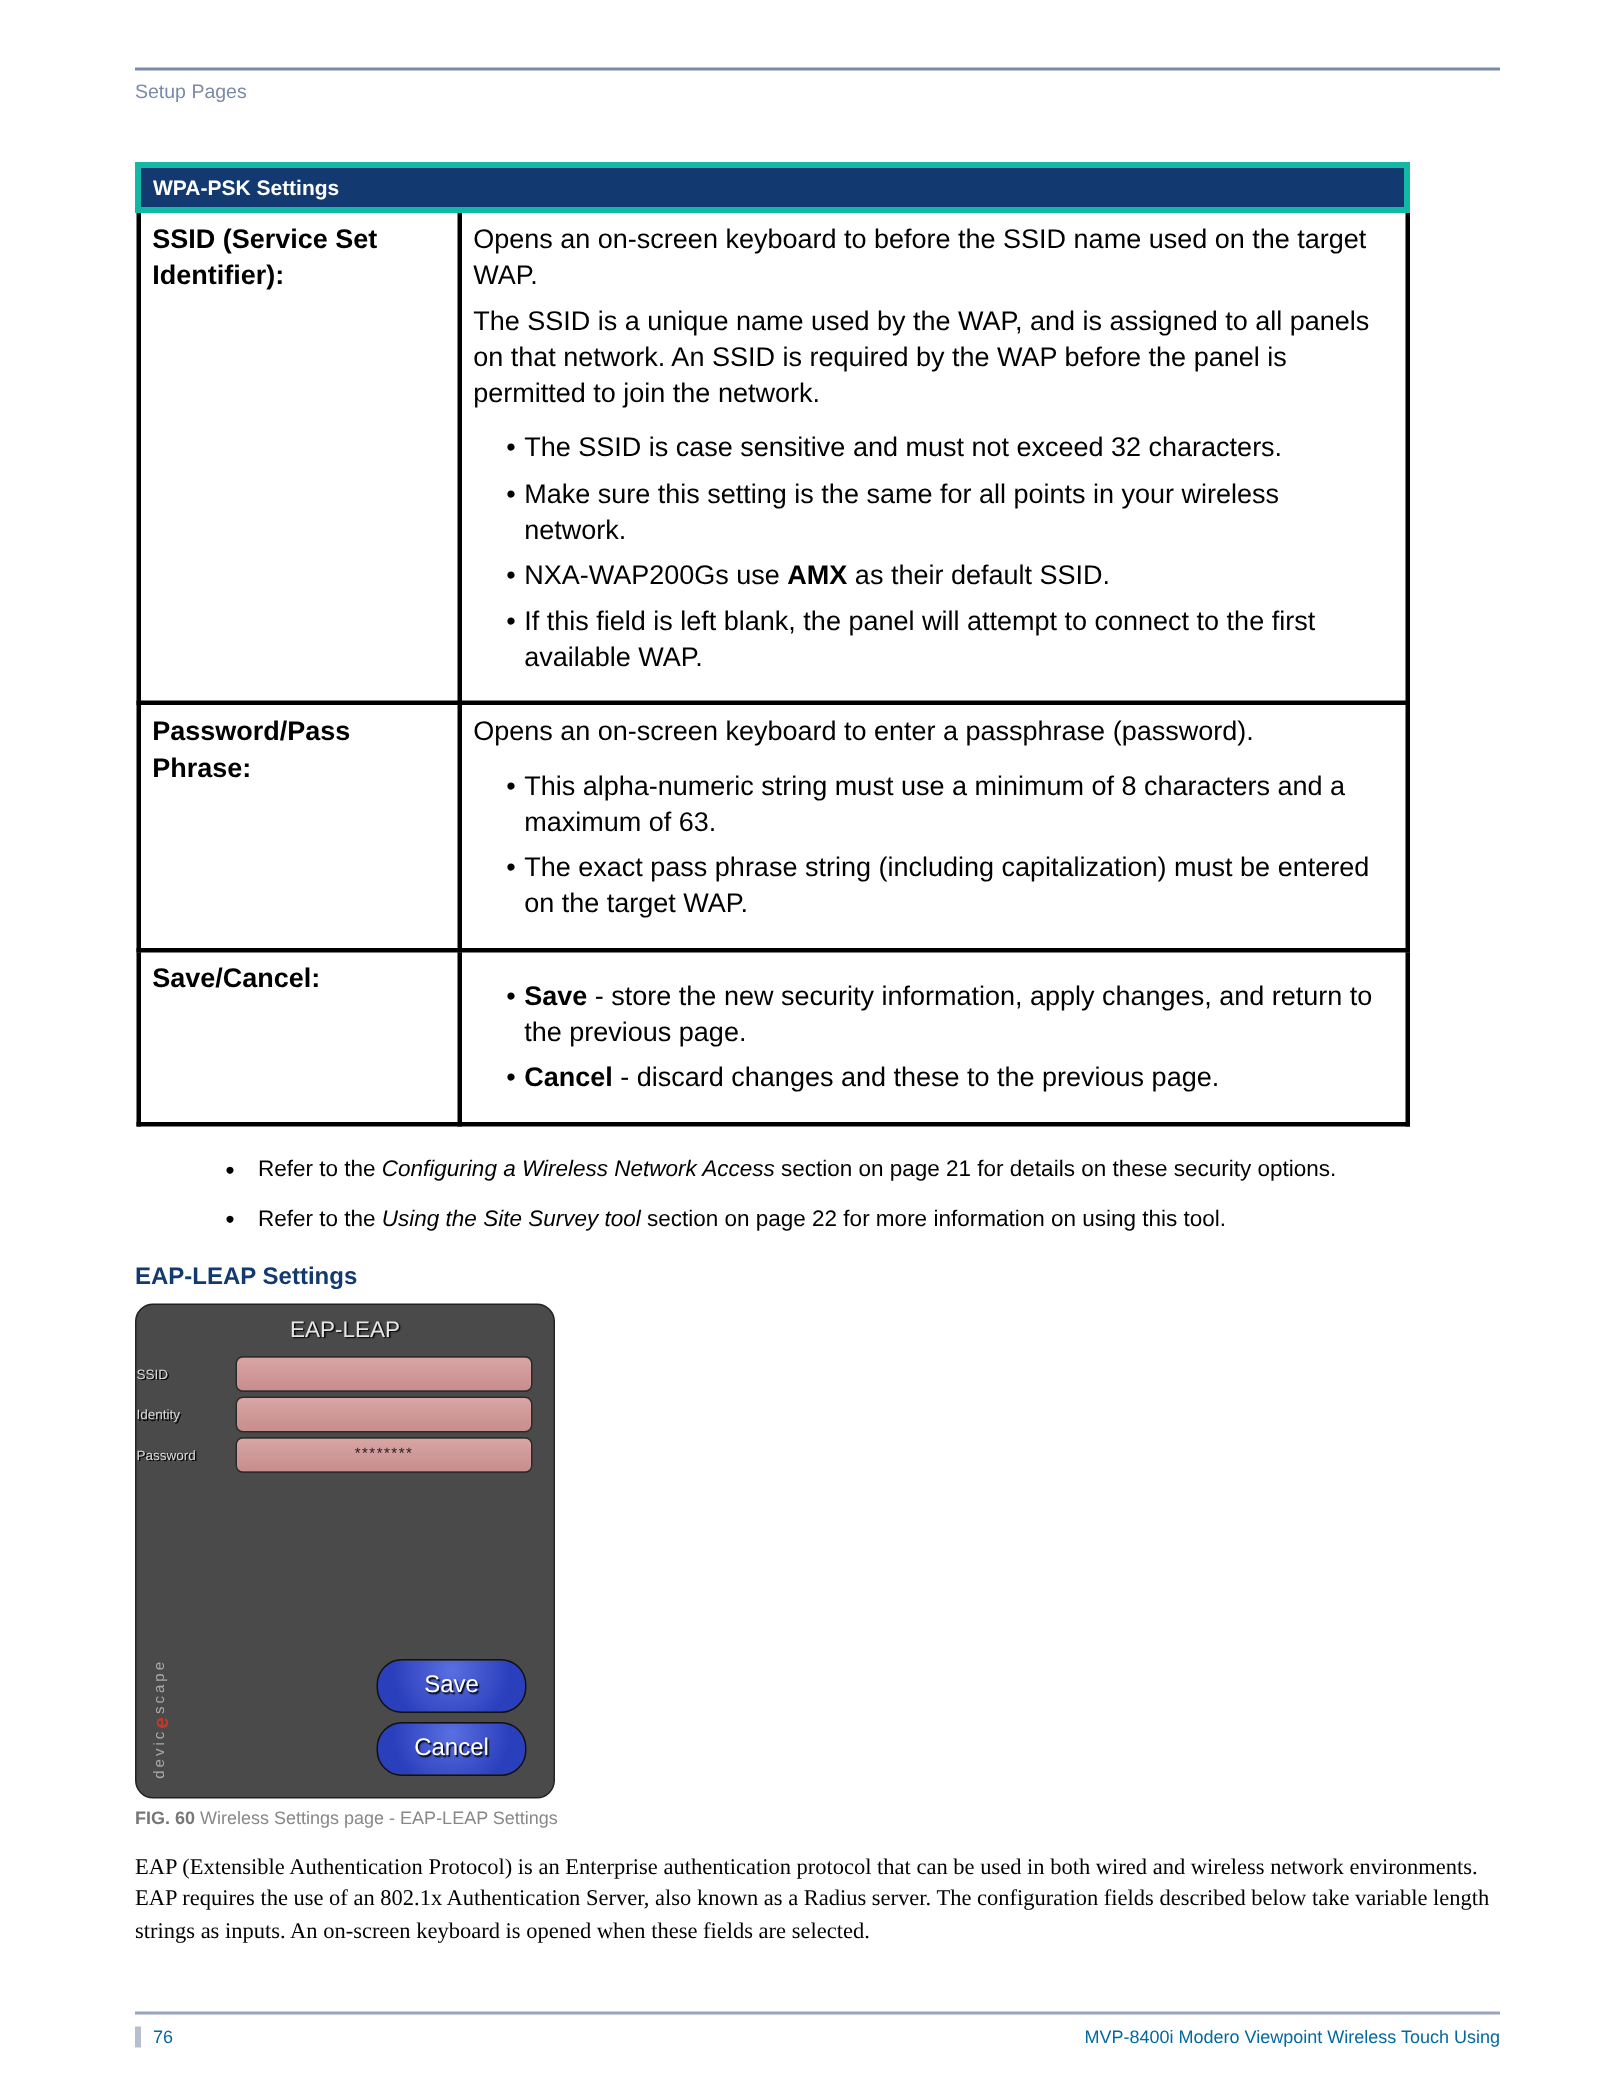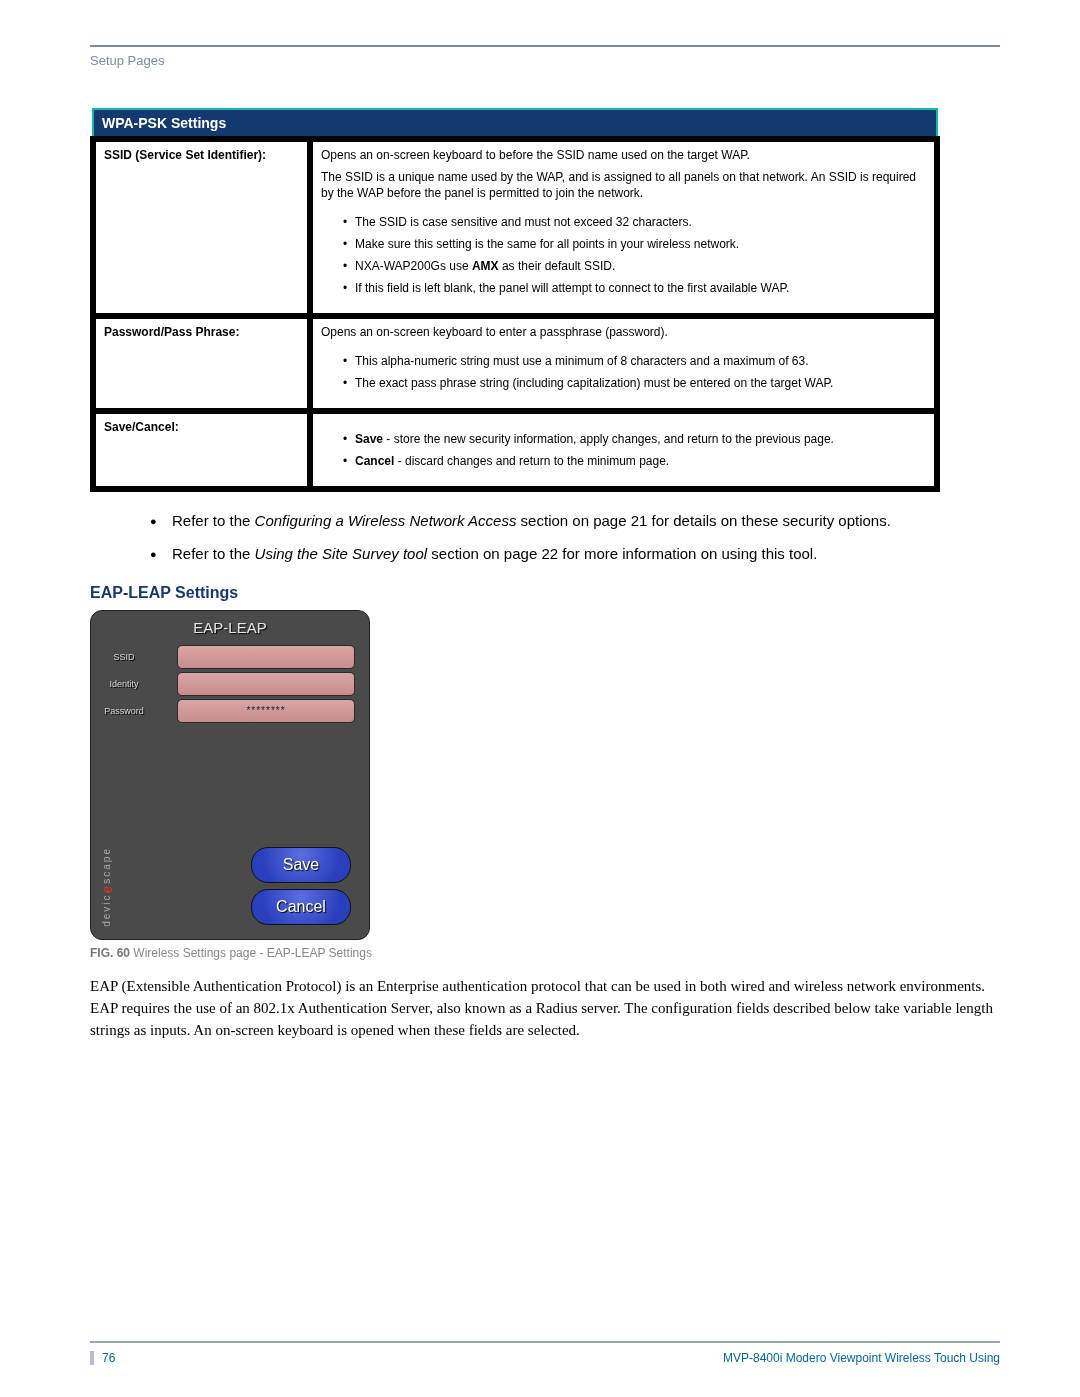--- a/index.html
+++ b/index.html
@@ -33,27 +33,27 @@
     border-collapse: collapse;
     margin-bottom: 18px;
   }
   table.settings th.title {
     background: #123a70;
     color: #fff;
     text-align: left;
     font-weight: bold;
     font-size: 14px;
     padding: 5px 8px;
-    border: 2px solid #14b8a6;
+    border: 4px solid #14b8a6;
   }
   table.settings td {
-    border: 6px solid #000000;
+    border: 3px solid #000000;
     vertical-align: top;
     padding: 5px 8px;
-    font-size: 12px;
+    font-size: 18px;
     line-height: 1.35;
   }
   table.settings td.label {
     width: 195px;
     font-weight: bold;
     font-family: Arial, Helvetica, sans-serif;
   }
   table.settings td.desc p {
     margin: 0 0 6px 0;
   }
@@ -140,24 +140,24 @@
     letter-spacing: 2px;
   }
   .sidebar-brand .e { color: #c0392b; font-weight: bold; font-size: 14px; }
   .field-row {
     display: flex;
     align-items: center;
     margin: 3px 0;
   }
   .field-label {
     width: 66px;
-    text-align: center;
+    text-align: left;
     color: #d9d9d9;
     font-size: 9px;
-    padding-right: 20px;
+    padding-right: 0;
     text-shadow: 1px 1px 0 #000;
   }
   .field-input {
     flex: 1;
     height: 22px;
     background: linear-gradient(#d9a5a5, #c88d8d);
     border: 1px solid #2b2b2b;
     border-radius: 5px;
     margin-right: 14px;
     line-height: 22px;
@@ -245,21 +245,21 @@
           <li>The exact pass phrase string (including capitalization) must be entered on the target WAP.</li>
         </ul>
       </td>
     </tr>
 
     <tr>
       <td class="label">Save/Cancel:</td>
       <td class="desc">
         <ul>
           <li><b>Save</b><span> - store the new security information, apply changes, and return to the previous page.</span></li>
-          <li><b>Cancel</b><span> - discard changes and return to the minimum page.</span></li>
+          <li><b>Cancel</b><span> - discard changes and these to the previous page.</span></li>
         </ul>
       </td>
     </tr>
   </tbody>
     </table>
 
   <ul class="refer">
     <li><span>Refer to the </span><span class="italic">Configuring a Wireless Network Access</span><span> section on page 21 for details on these security options.</span></li>
     <li><span>Refer to the </span><span class="italic">Using the Site Survey tool</span><span> section on page 22 for more information on using this tool.</span></li>
   </ul>

